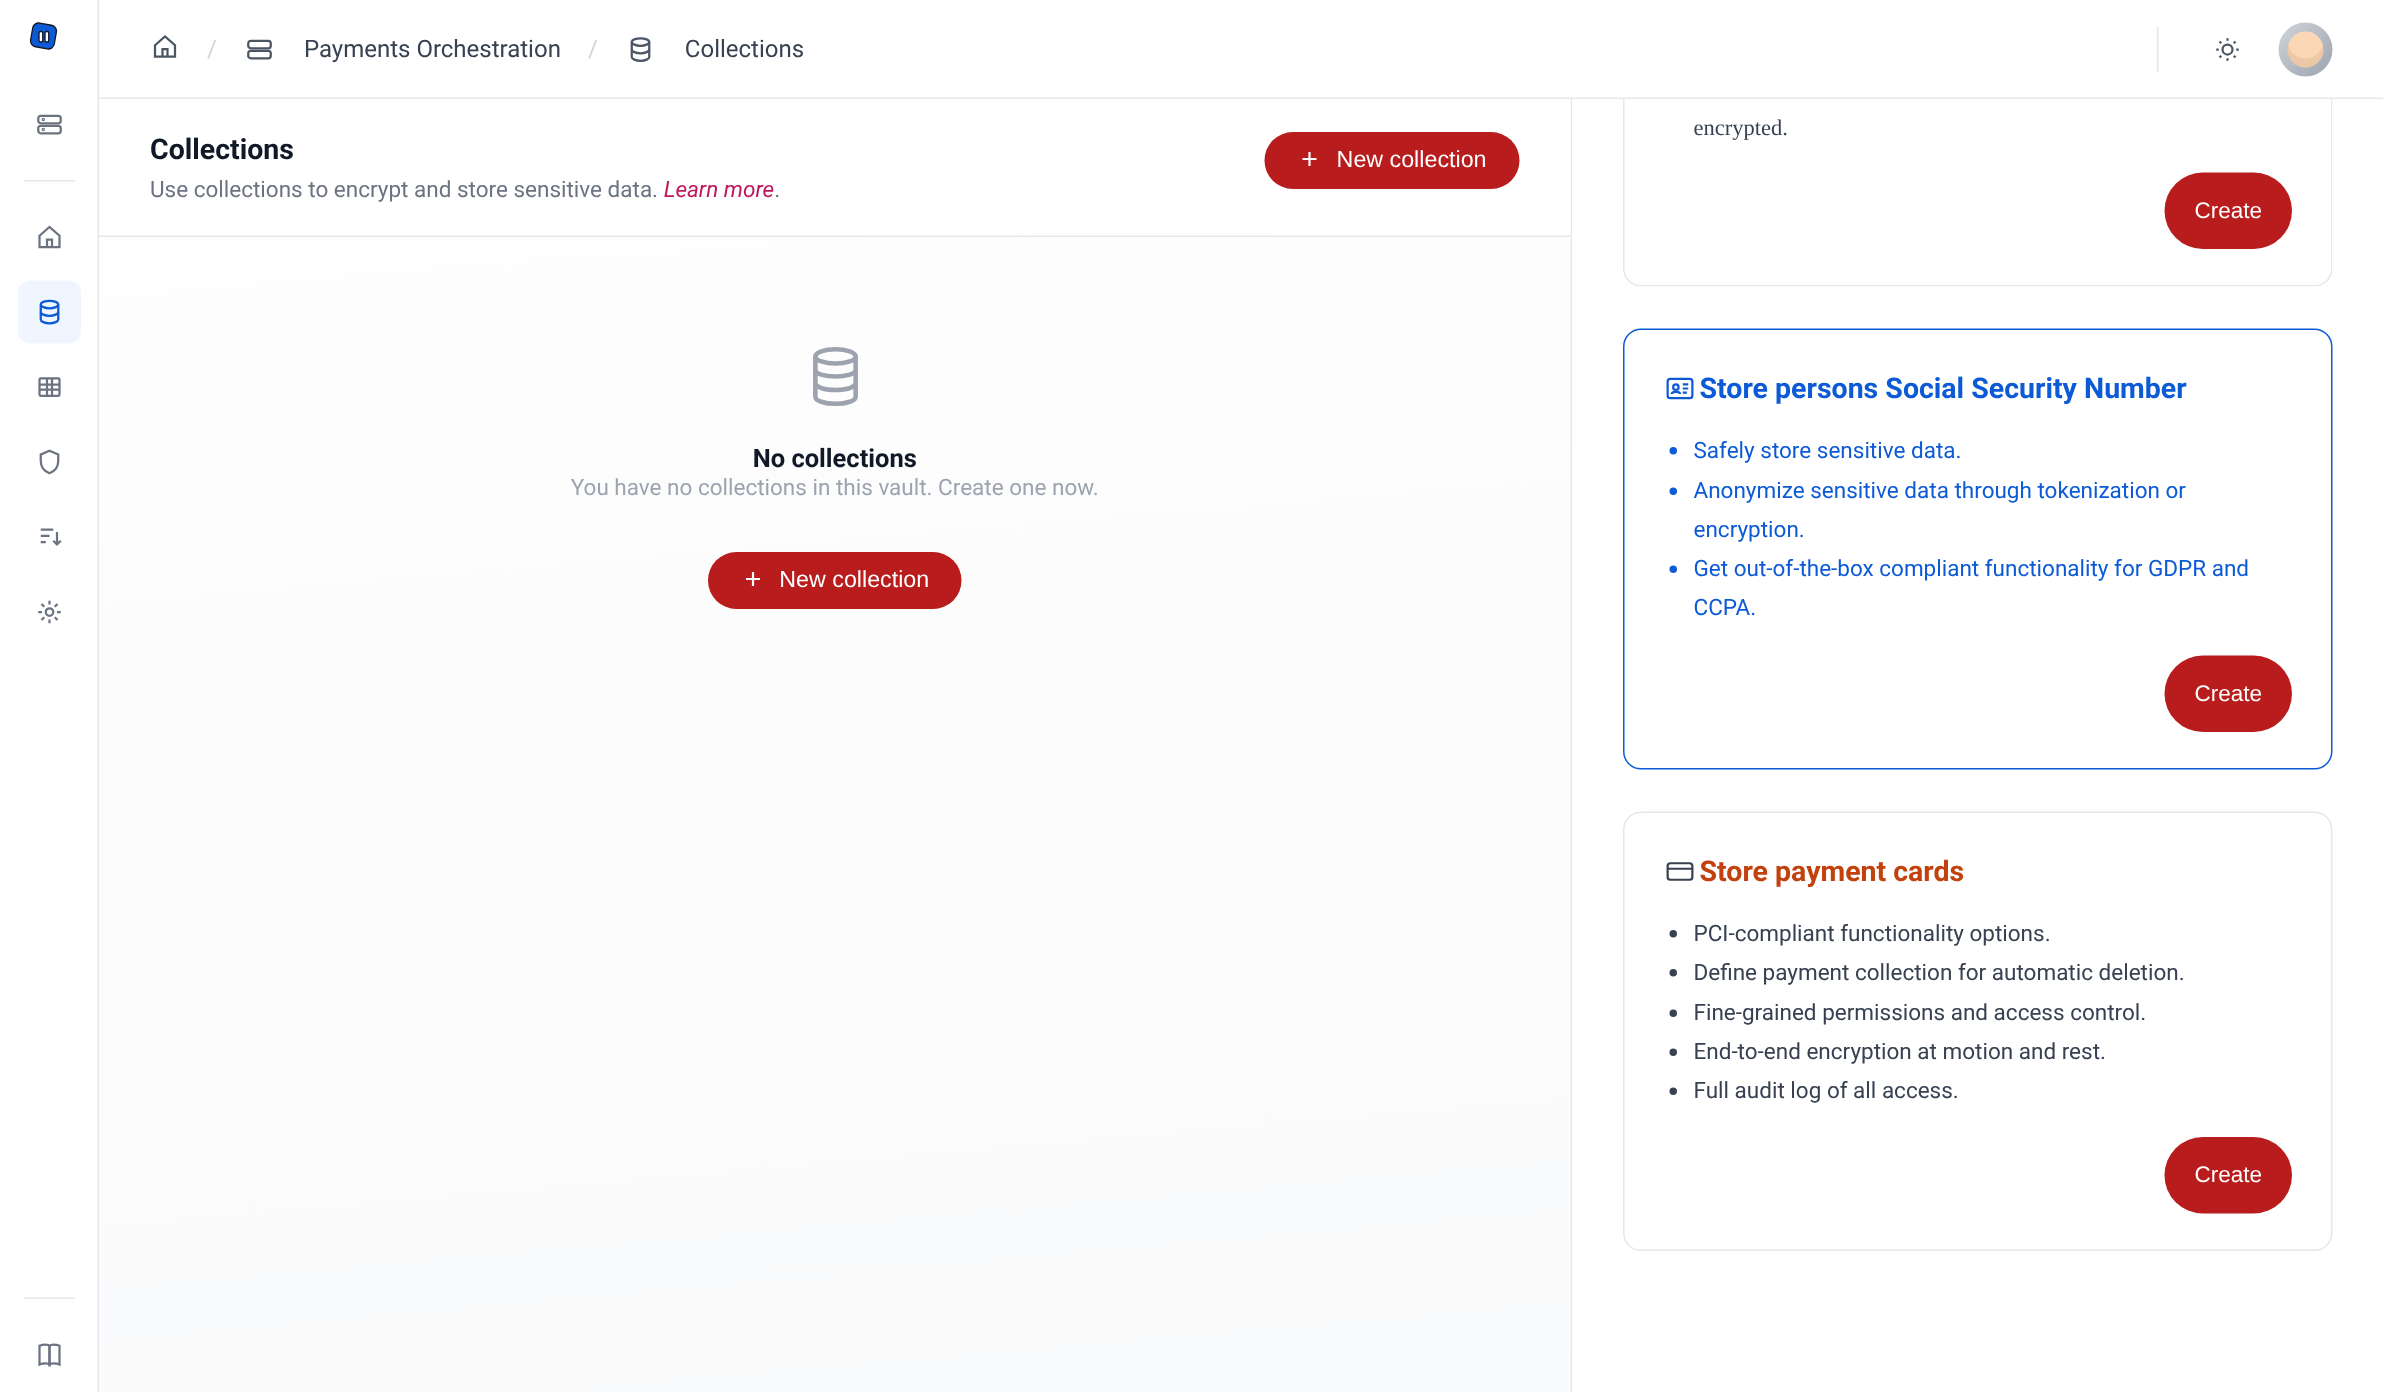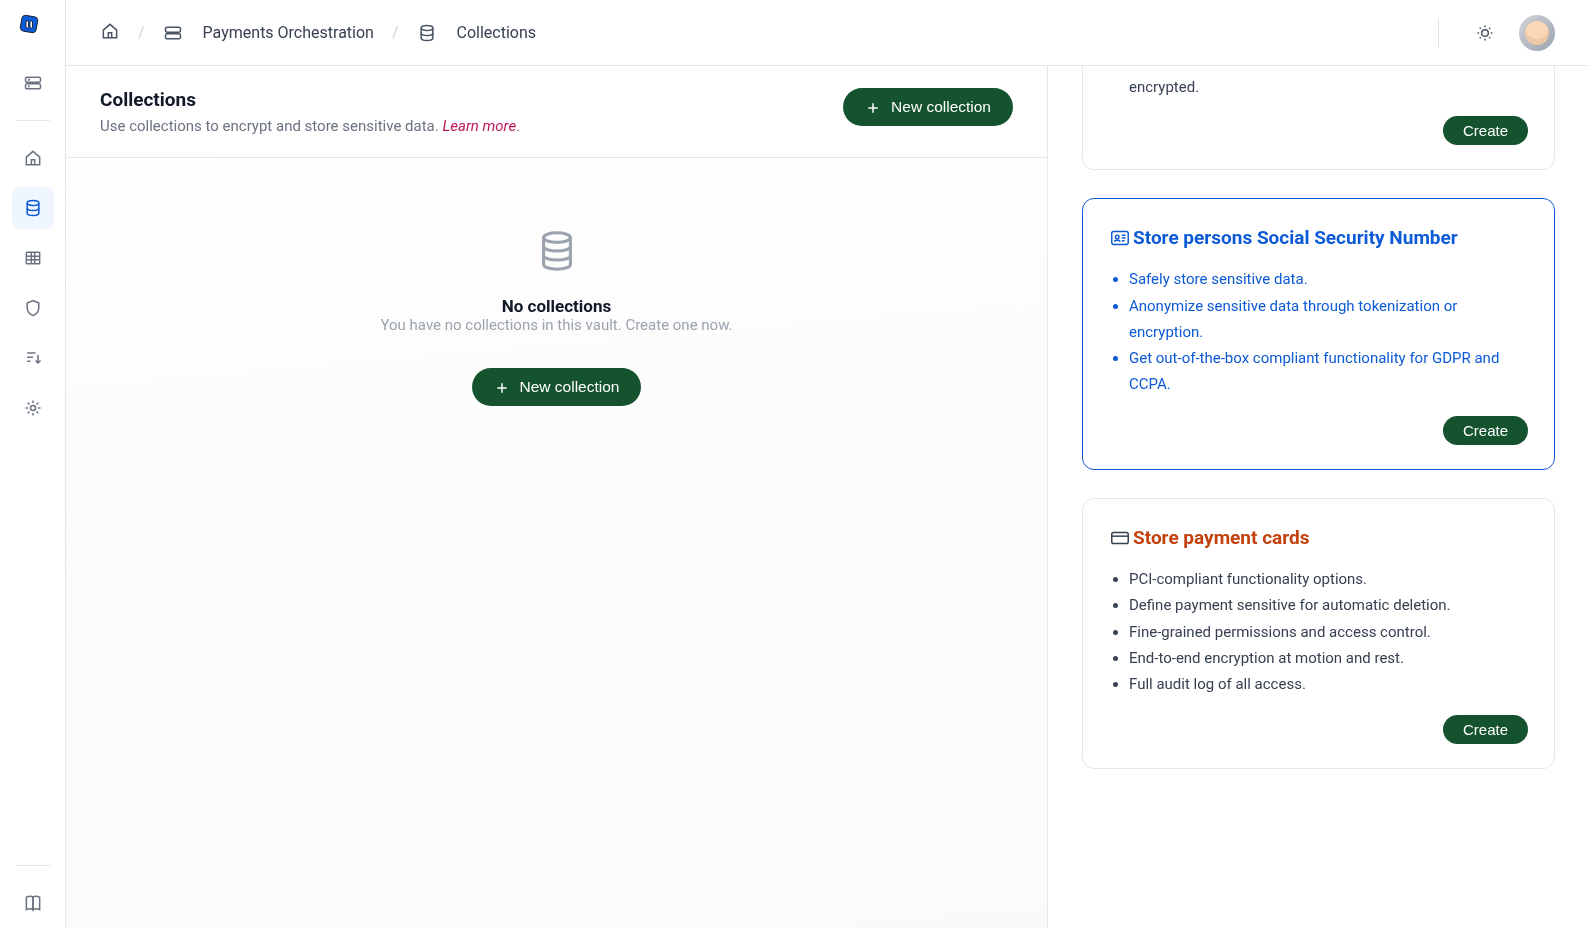--- a/index.html
+++ b/index.html
@@ -88,34 +88,34 @@
   display: flex;
   align-items: flex-start;
   gap: 20px;
   background:#fff;
 }
 .center-header .titles { flex:1; }
 .center-header h1 { font-size: 19px; font-weight: 700; color:#111827; margin-bottom:6px; }
 .center-header .sub { font-size: 15px; color:#6b7280; }
 .center-header .sub a { color:#be185d; text-decoration:none; cursor:pointer;font-style:italic; }
 .btn-primary {
-  background:#14532d;
+  background:#b91c1c;
   color:#fff;
   border:none;
   border-radius: 999px;
   padding: 10px 22px;
   font-size: 15.5px;
   font-weight: 500;
   display:inline-flex;
-  align-items:flex-end;
+  align-items:flex-start;
   gap: 10px;
   cursor:pointer;
 }
 .btn-primary svg { width:16px; height:16px; stroke:#fff; stroke-width:2.2; fill:none; }
-.btn-primary.small { padding: 6px 20px; font-size:15px; }
+.btn-primary.small { padding: 17px 20px; font-size:15px; }
 
 .empty-state {
   flex:1;
   display:flex;
   flex-direction:column;
   align-items:center;
   padding-top: 70px;
 }
 .empty-state .icon-lg svg { width:46px; height:46px; stroke:#9ca3af; fill:none; stroke-width:1.6; }
 .empty-state .title { font-size: 17px; font-weight:700; color:#111827; margin-top:18px; }
@@ -153,21 +153,21 @@
 .card .actions { display:flex; justify-content:flex-end; }
 
 
 .card.partial-top {
   border-top:none;
   border-radius: 0 0 12px 12px;
   margin-top:0;
   padding-top: 12px;
 }
 .card.partial-top .frag-text {
-  color:#374151; font-size:15px; margin-bottom: 20px; margin-left: 20px;
+  color:#374151; font-size:15px; margin-bottom: 20px; margin-left: 20px; font-family: Liberation Serif, serif;
 }
 </style>
 </head>
 <body>
 
 <div class="app">
 
   <div class="rail">
     <div class="logo">
       <svg viewBox="0 0 40 40">
@@ -344,21 +344,21 @@
         <div class="card">
           <div class="card-head">
             <svg viewBox="0 0 24 24">
                 <rect x="3" y="6" width="18" height="12" rx="2"></rect>
                 <path d="M3 10 H21"></path>
               </svg>
             <h2>Store payment cards</h2>
           </div>
           <ul>
             <li>PCI-compliant functionality options.</li>
-            <li>Define payment sensitive for automatic deletion.</li>
+            <li>Define payment collection for automatic deletion.</li>
             <li>Fine-grained permissions and access control.</li>
             <li>End-to-end encryption at motion and rest.</li>
             <li>Full audit log of all access.</li>
           </ul>
           <div class="actions">
             <button class="btn-primary small">
               <span>Create</span>
             </button>
           </div>
         </div>

